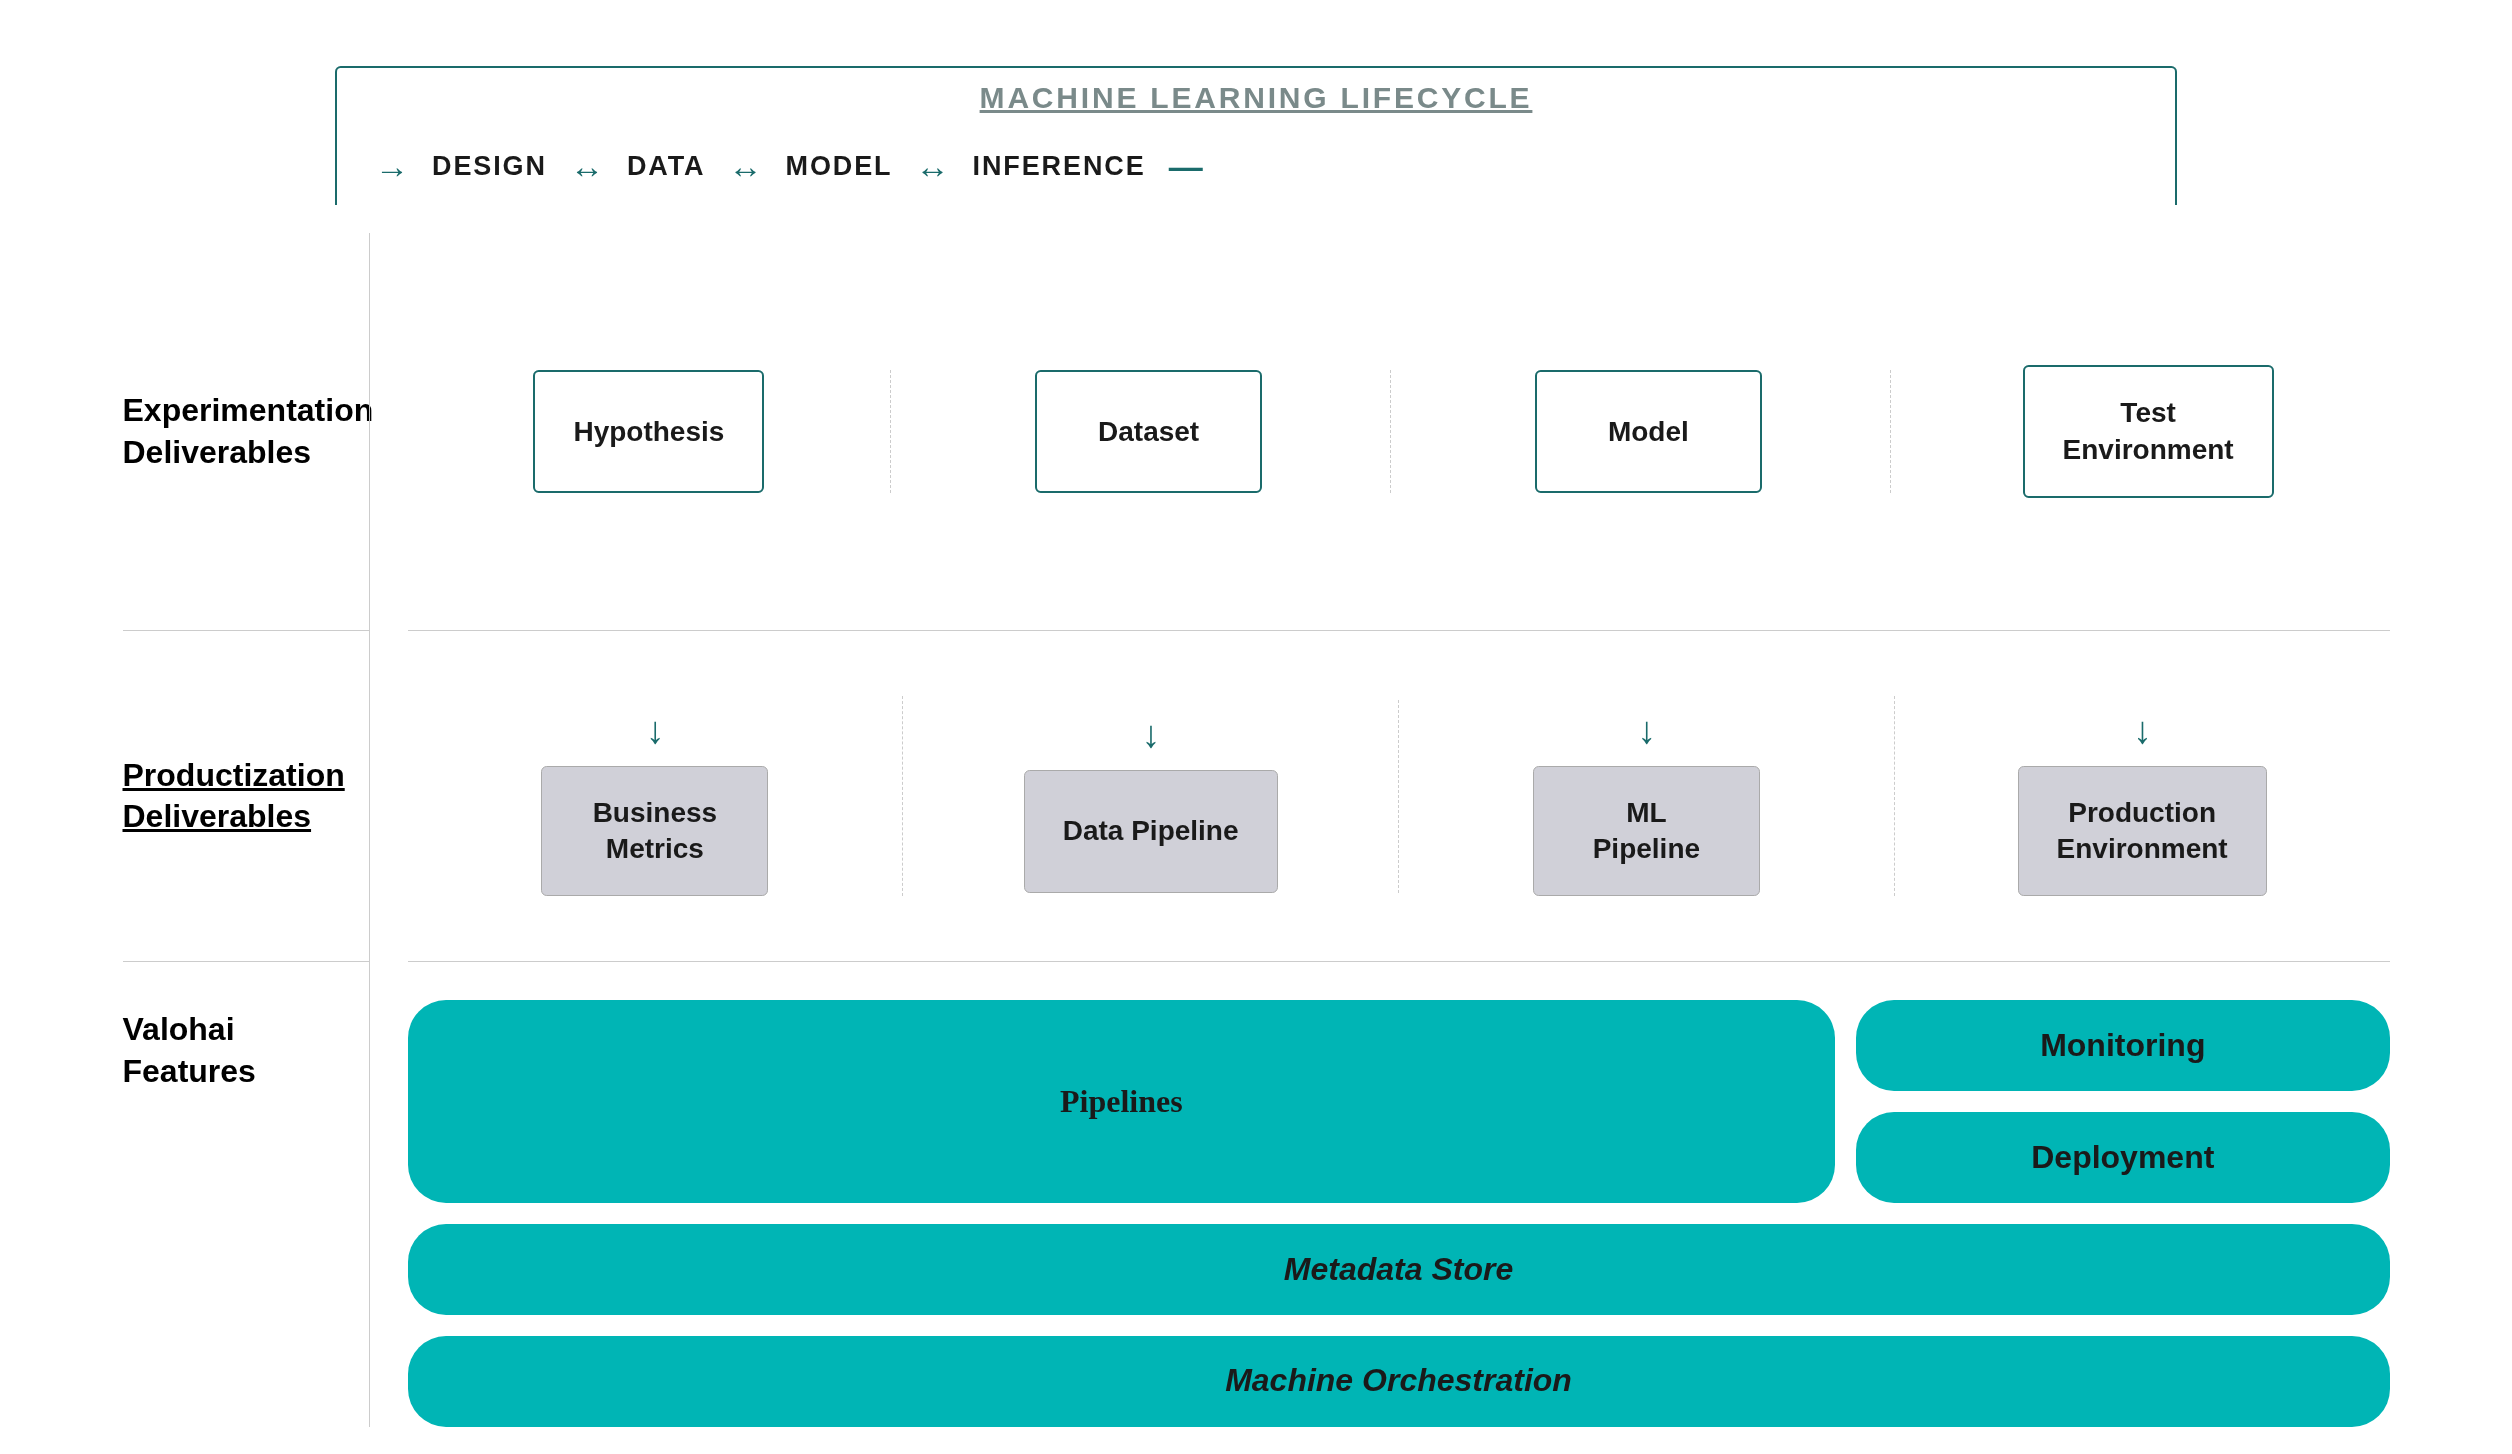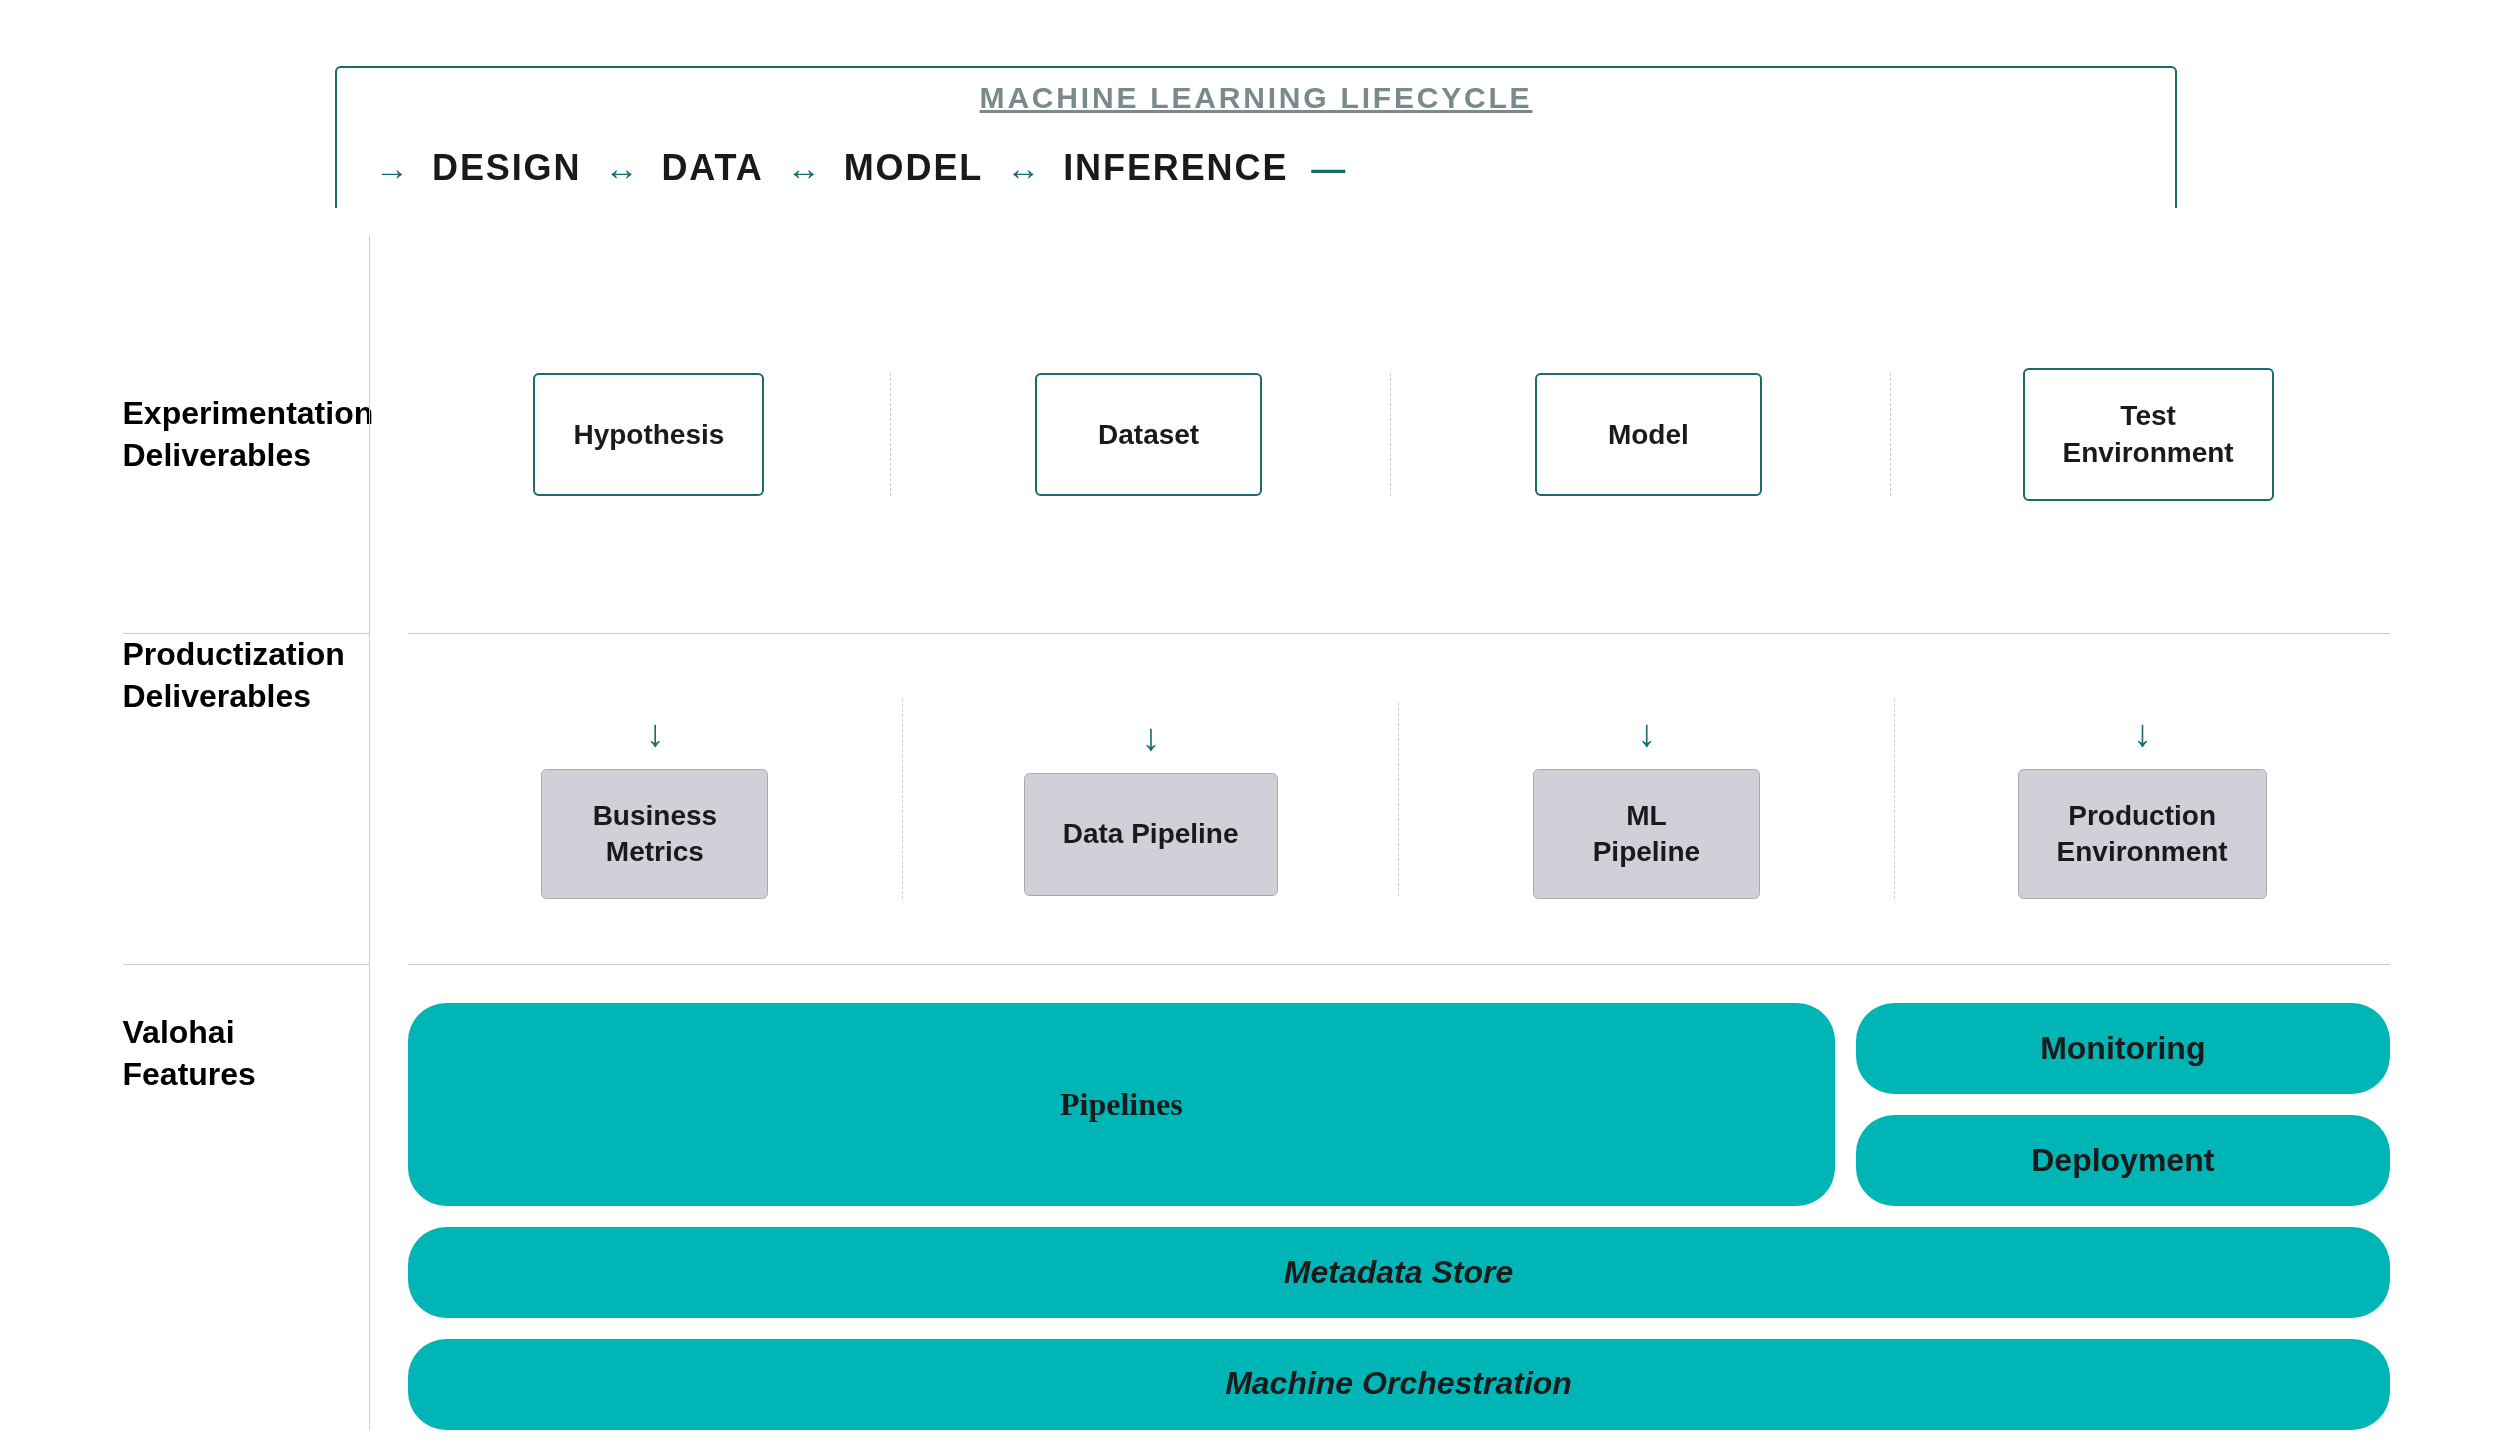--- a/index.html
+++ b/index.html
@@ -49,21 +49,21 @@
       display: flex;
       align-items: center;
       width: 1842px;
       border-left: 2.8px solid #1a6b6b;
       border-right: 2.8px solid #1a6b6b;
       padding: 19px 38px;
       justify-content: flex-start;
       gap: 0;
     }
     .phase-label {
-      font-size: 36px;
+      font-size: 27px;
       font-weight: 800;
       color: #1a1a1a;
       letter-spacing: 1.9px;
       text-transform: uppercase;
       white-space: nowrap;
     }
     .arrow-both {
       font-size: 34px;
       color: #1a6b6b;
       margin: 0 23px;
@@ -103,23 +103,24 @@
     }
     .row-label-exp {
       height: 397px;
       display: flex;
       align-items: center;
       padding-right: 19px;
     }
     .row-label-prod {
       height: 331px;
       display: flex;
-      align-items: flex-start;
+      align-items: center;
       border-top: 1.9px solid #cccccc;
       padding-right: 19px;
+      text-decoration: underline;
     }
     .row-label-valohai {
       flex: 1;
       display: flex;
       align-items: flex-start;
       padding-top: 47px;
       border-top: 1.9px solid #cccccc;
       padding-right: 19px;
     }
 

